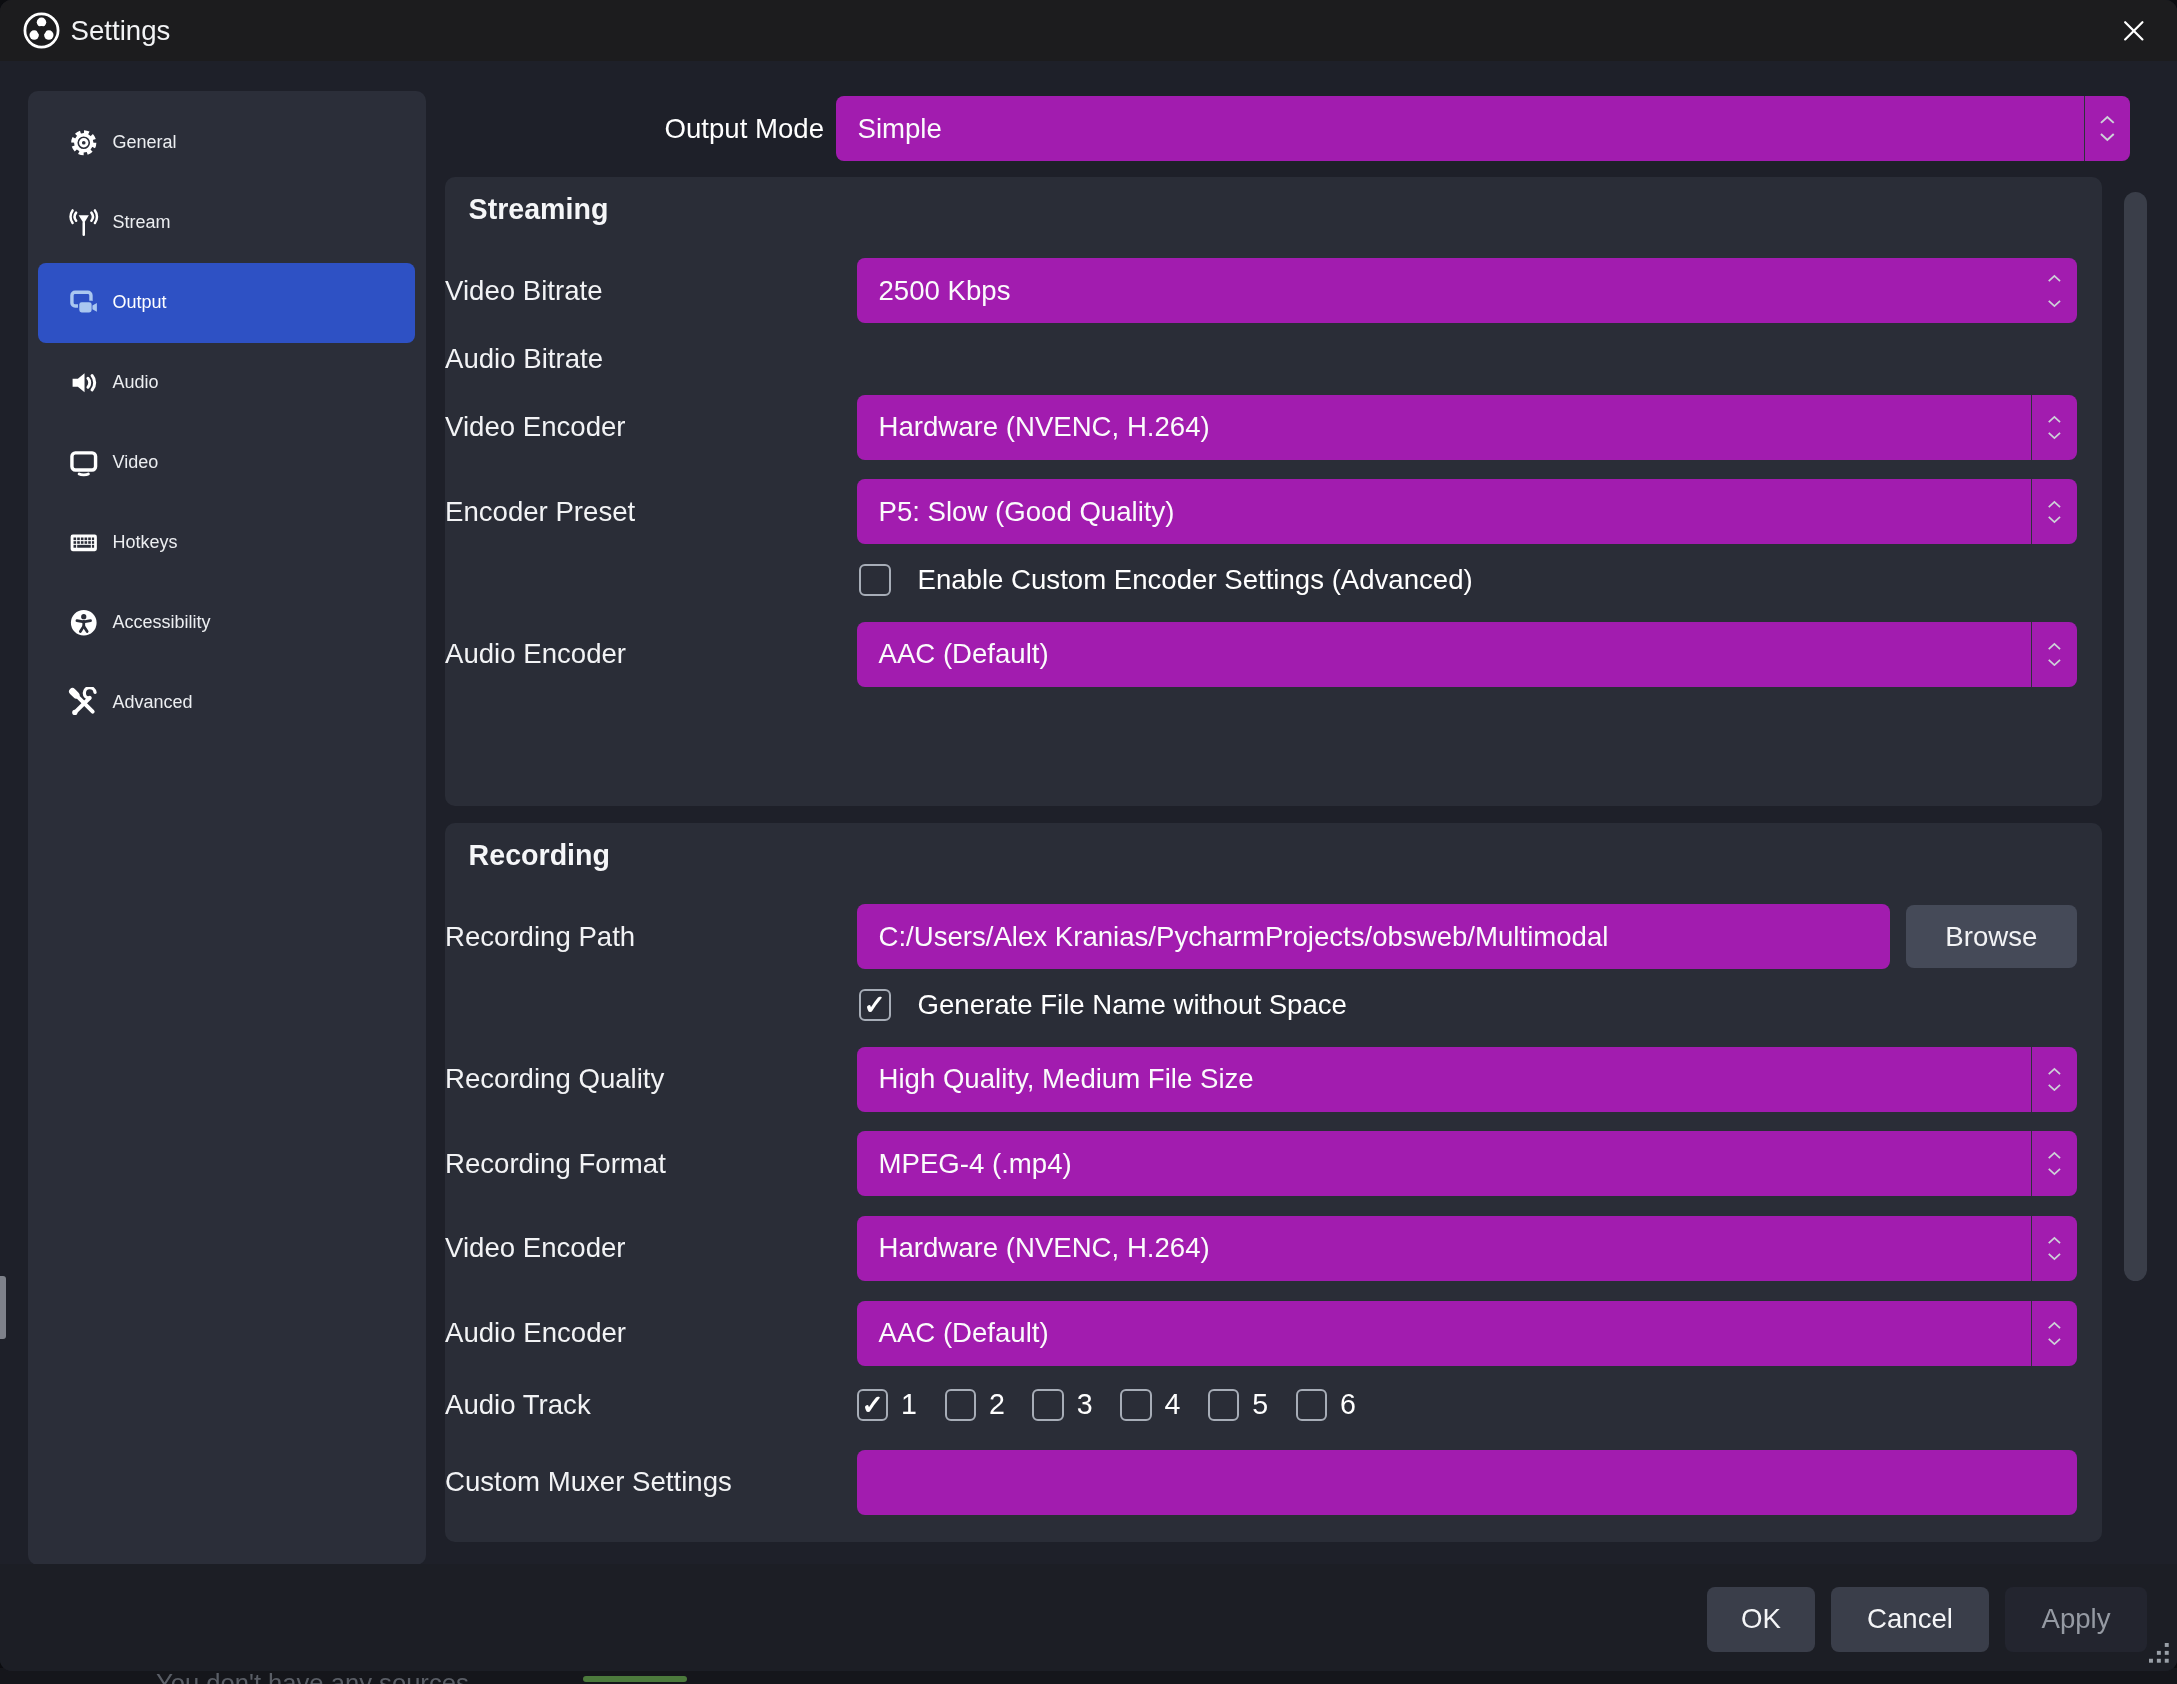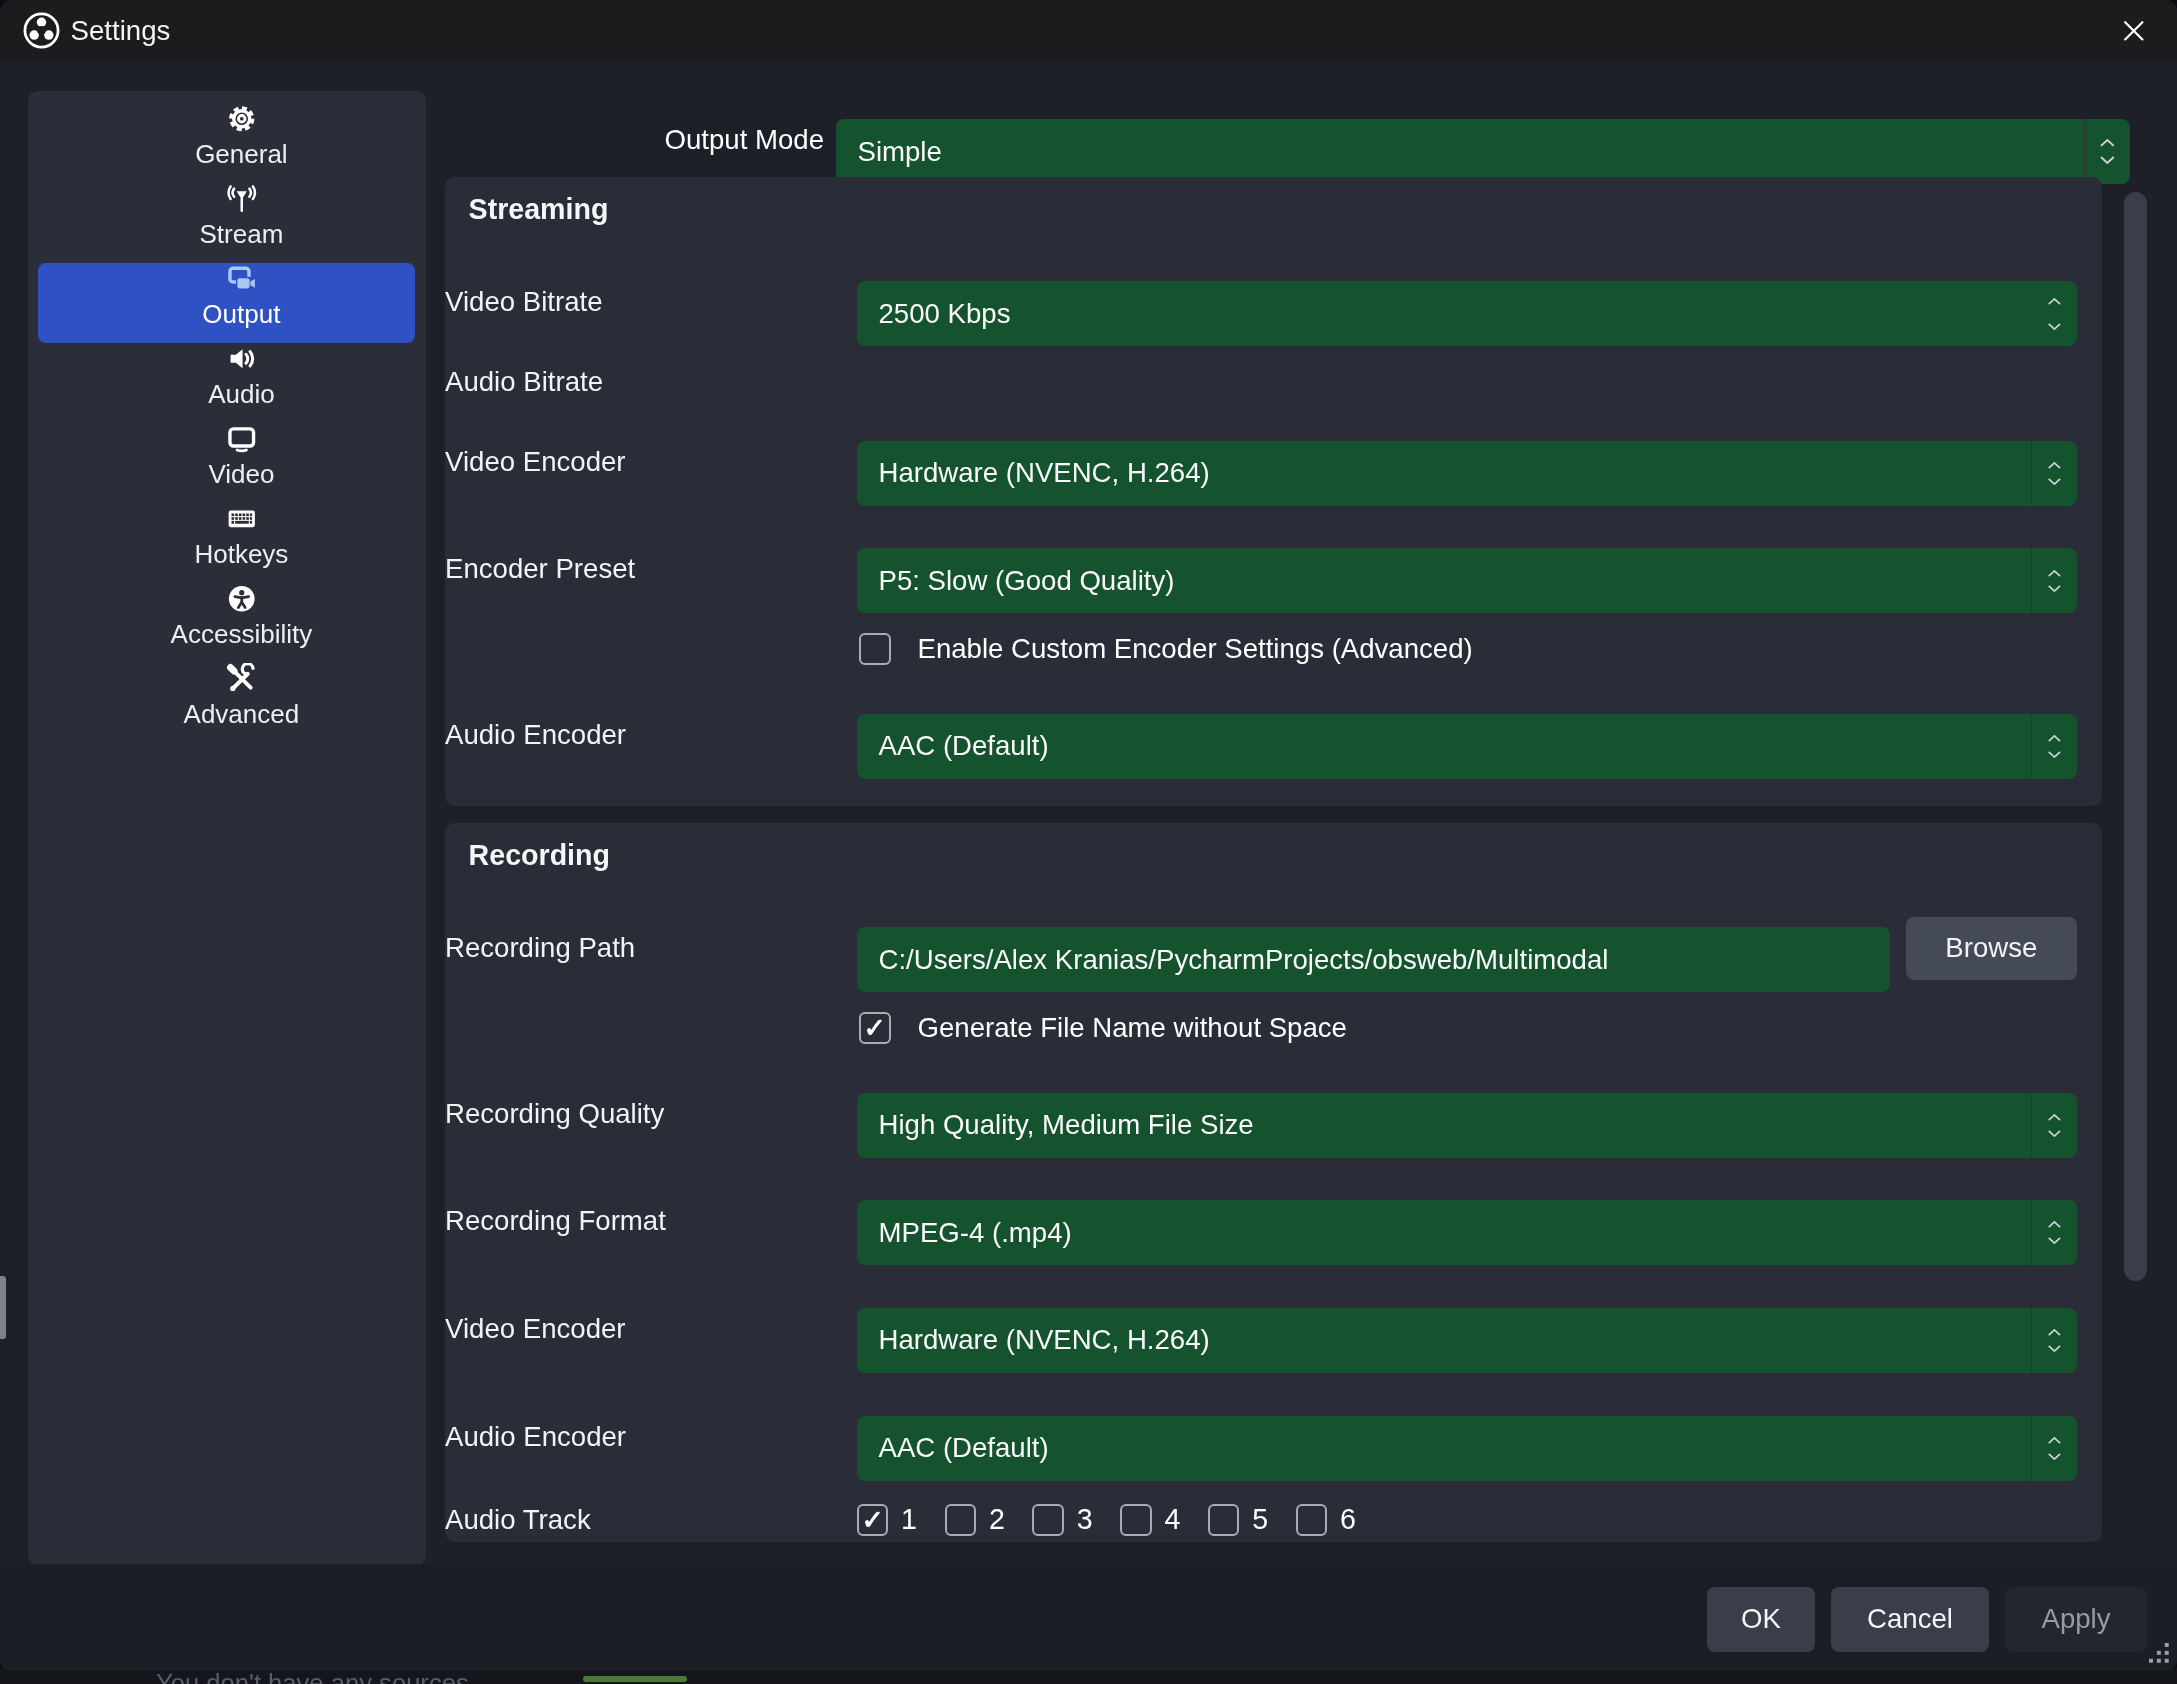--- a/index.html
+++ b/index.html
@@ -21,32 +21,32 @@
 
   .titlebar{position:absolute;left:0;top:0;right:0;height:61px;background:#1c1c1e;
             display:flex;align-items:center;padding:0 21.7px;box-sizing:border-box;}
   .titlebar .win-title{font-size:27.6px;margin-left:9.9px;color:#f2f3f5;}
   .close-btn{margin-left:auto;width:43px;height:43px;display:flex;align-items:center;
              justify-content:center;cursor:pointer;}
 
   
   .sidebar{position:absolute;left:27.6px;top:91px;width:398px;height:1474px;
            background:#2b2e39;border-radius:9.9px;padding-top:11.8px;box-sizing:border-box;}
-  .side-item{height:80px;display:flex;align-items:center;gap:5px;
-             padding-left:29.6px;margin:0 10.8px;border-radius:7.9px;font-size:26px;
-             color:#eceef1;cursor:pointer;flex-direction:column;}
+  .side-item{height:80px;display:flex;align-items:center;gap:13px;
+             padding-left:29.6px;margin:0 10.8px;border-radius:7.9px;font-size:18px;
+             color:#eceef1;cursor:pointer;}
   .side-item.selected{background:#2e51c4;color:#ffffff;}
   .side-icon{width:31.5px;height:31.5px;flex:0 0 31.5px;}
 
   
   .flabel{width:396px;text-align:left;font-size:27.6px;color:#f2f3f5;flex:0 0 396px;}
   .fctrl{margin-left:15.8px;width:1220px;position:relative;}
-  .combo,.spinbox,.text-input{height:65px;background:#14532d;border-radius:7.9px;
+  .combo,.spinbox,.text-input{height:65px;background:#a21caf;border-radius:7.9px;
           display:flex;align-items:center;font-size:27.6px;color:#fbfbfc;
-          padding-left:21.7px;box-sizing:border-box;position:relative;margin-top:23px;}
+          padding-left:21.7px;box-sizing:border-box;position:relative;}
   .spincol{position:absolute;right:0;top:0;bottom:0;width:45px;display:flex;
            flex-direction:column;align-items:center;justify-content:center;gap:6.9px;
            border-radius:0 7.9px 7.9px 0;}
   .combo .spincol{border-left:1px solid #2e313b;}
   .spinbox .spincol{gap:15.8px;}
   input.text-input{width:100%;border:0;outline:none;display:block;
                    font-family:"Liberation Sans",sans-serif;}
   .cb{width:31.5px;height:31.5px;border:2px solid #a7adb7;border-radius:5.9px;
       box-sizing:border-box;display:flex;align-items:center;justify-content:center;
       font-size:26.6px;font-weight:bold;color:#ffffff;background:transparent;flex:0 0 31.5px;}

